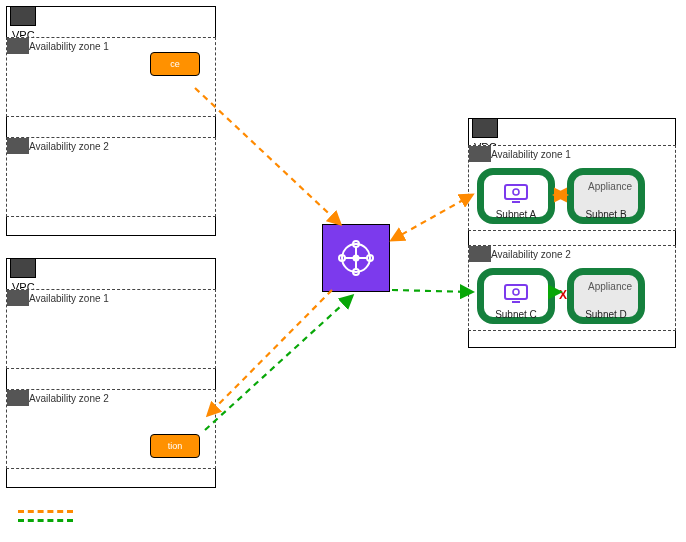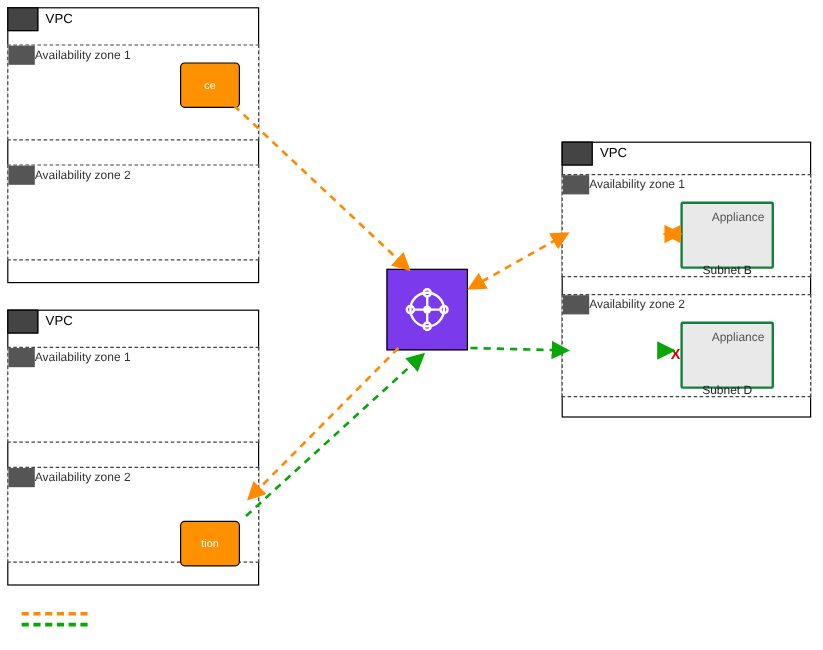--- a/index.html
+++ b/index.html
@@ -17,20 +17,21 @@
     position: absolute;
     border: 1px solid #000;
     background: #fff;
   }
   .vpc-header {
     position: absolute;
     top: -1px;
     left: -1px;
     display: flex;
     align-items: center;
+    flex-direction: column;
   }
   .vpc-tab {
     width: 26px;
     height: 20px;
     background: #444;
     border: 1px solid #000;
   }
   .vpc-label {
     padding: 3px 6px;
     font-size: 11px;
@@ -56,21 +57,21 @@
     background: #555;
   }
   .az-label {
     padding: 2px 0;
     font-size: 10px;
     color: #333;
   }
   .orange-node {
     position: absolute;
     width: 50px;
-    height: 38px;
+    height: 24px;
     background: #ff9100;
     border: 1px solid #000;
     border-radius: 4px;
     color: #fff;
     font-size: 9px;
     display: flex;
     align-items: center;
     justify-content: center;
     padding: 2px;
     overflow: hidden;
@@ -81,26 +82,26 @@
     height: 68px;
     background: #7c3aed;
     border: 1px solid #000;
     display: flex;
     align-items: center;
     justify-content: center;
   }
   .subnet-sq {
     position: absolute;
     background: #fff;
-    border: 2px solid #15803d;
-    border-radius: 2px;
+    border: 7px solid #15803d;
+    border-radius: 16px;
     width: 78px;
     height: 56px;
     text-align: center;
-    padding-top: 20px;
+    padding-top: 4px;
   }
   .subnet-sq .icon-wrap {
     height: 30px;
     display: flex;
     align-items: center;
     justify-content: center;
   }
   .subnet-sq .lbl {
     font-size: 10px;
     color: #222;
@@ -193,30 +194,50 @@
 <div class="vpc-box" style="left:468px; top:118px; width:208px; height:230px;">
   <div class="vpc-header">
     <div class="vpc-tab"></div>
     <div class="vpc-label">VPC</div>
   </div>
   <div class="az-band" style="top:26px; height:86px;">
     <div class="az-header">
       <div class="az-tab"></div>
       <div class="az-label">Availability zone 1</div>
     </div>
+    <div class="subnet-sq" style="left:8px; top:22px;">
+      <div class="icon-wrap">
+        <svg width="26" height="22" viewBox="0 0 26 22">
+            <rect x="2" y="2" width="22" height="14" rx="2" fill="none" stroke="#7c3aed" stroke-width="2"></rect>
+            <rect x="9" y="18" width="8" height="2" fill="#7c3aed"></rect>
+            <circle cx="13" cy="9" r="3" fill="none" stroke="#7c3aed" stroke-width="1.6"></circle>
+          </svg>
+      </div>
+      <div class="lbl">Subnet A</div>
+    </div>
     <div class="subnet-sq" style="left:98px; top:22px; background:#e9e9e9;">
       <div class="appliance-lbl">Appliance</div>
       <div class="icon-wrap"></div>
       <div class="lbl">Subnet B</div>
     </div>
   </div>
   <div class="az-band" style="top:126px; height:86px;">
     <div class="az-header">
       <div class="az-tab"></div>
       <div class="az-label">Availability zone 2</div>
+    </div>
+    <div class="subnet-sq" style="left:8px; top:22px;">
+      <div class="icon-wrap">
+        <svg width="26" height="22" viewBox="0 0 26 22">
+            <rect x="2" y="2" width="22" height="14" rx="2" fill="none" stroke="#7c3aed" stroke-width="2"></rect>
+            <rect x="9" y="18" width="8" height="2" fill="#7c3aed"></rect>
+            <circle cx="13" cy="9" r="3" fill="none" stroke="#7c3aed" stroke-width="1.6"></circle>
+          </svg>
+      </div>
+      <div class="lbl">Subnet C</div>
     </div>
     <div class="subnet-sq" style="left:98px; top:22px; background:#e9e9e9;">
       <div class="appliance-lbl">Appliance</div>
       <div class="icon-wrap"></div>
       <div class="lbl">Subnet D</div>
     </div>
   </div>
 </div>
 
 <div class="red-x" style="left:559px; top:288px;">X</div>

